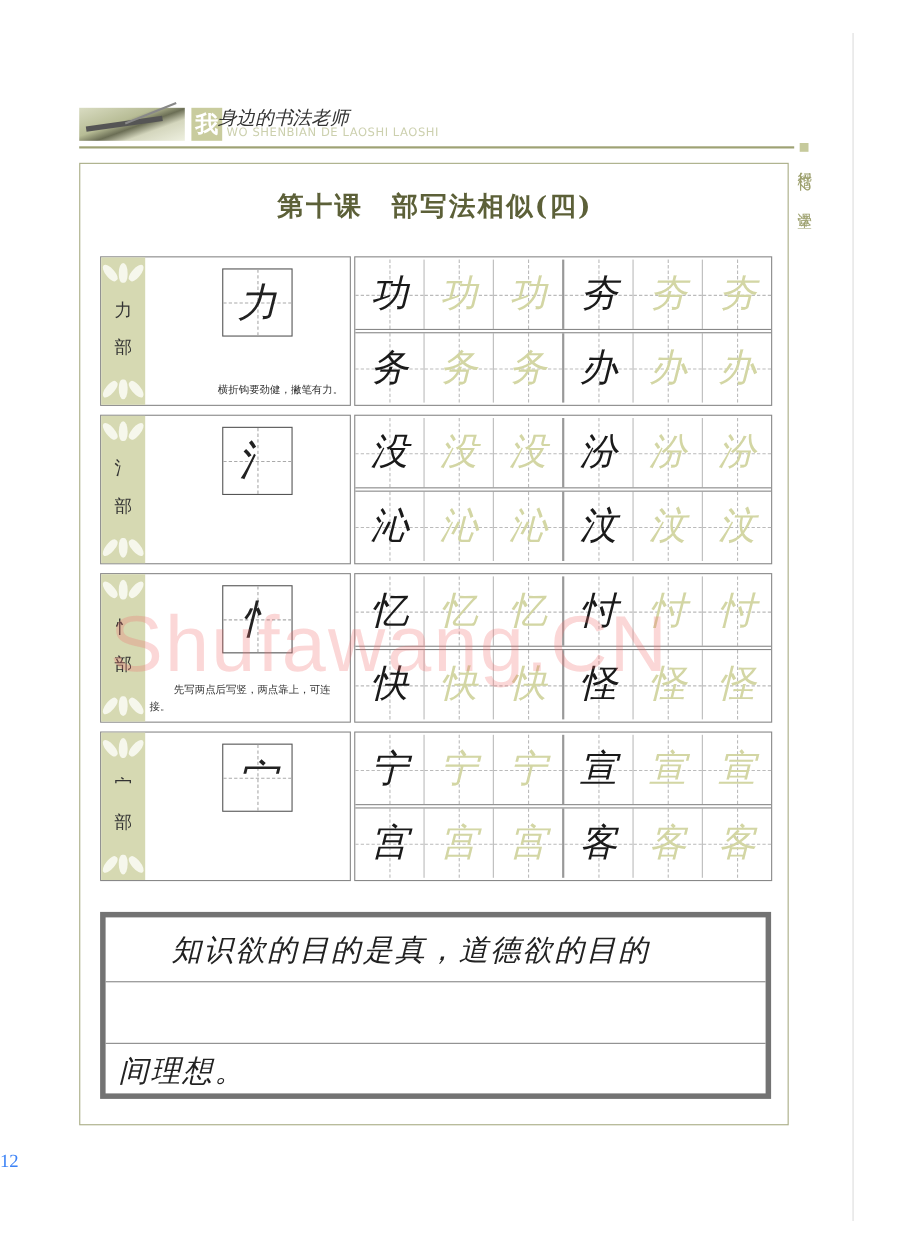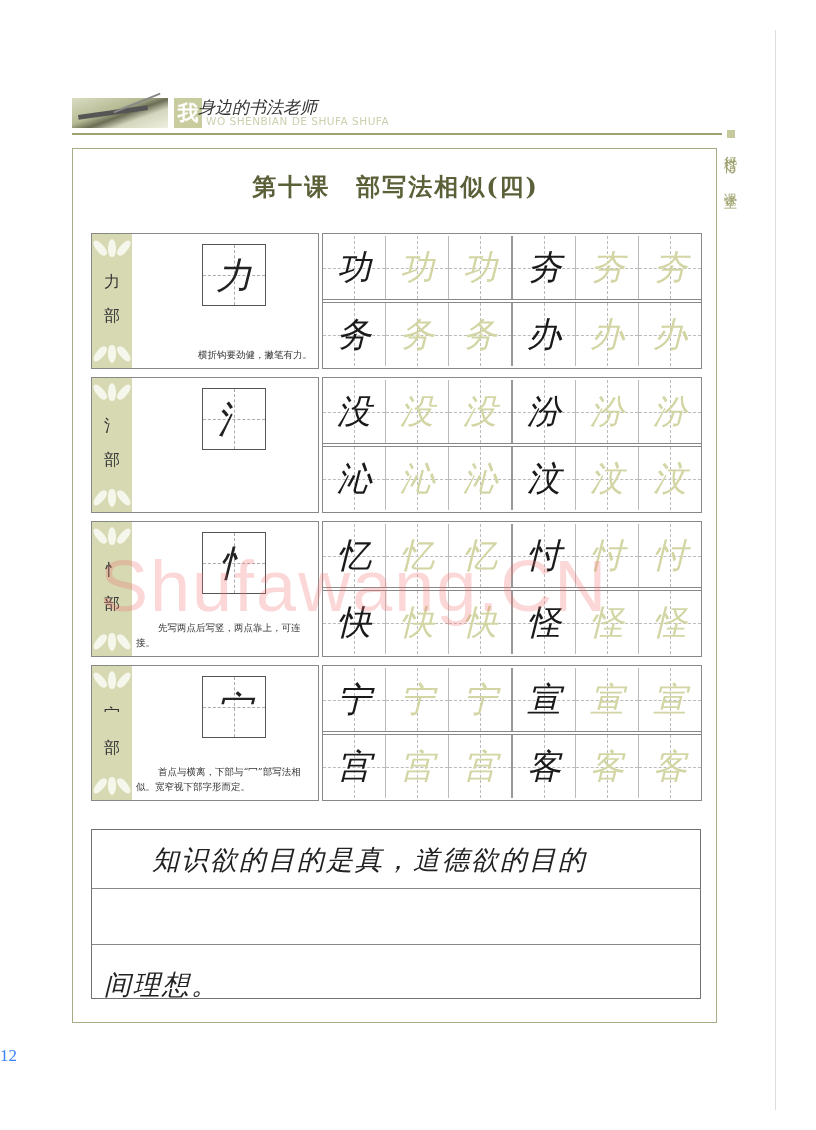--- a/index.html
+++ b/index.html
@@ -55,40 +55,40 @@
   .cell:last-child { border-right: none; }
   .cell.group-end { border-right: 2px solid #999; }
   .cell .vdash { position: absolute; left: 50%; top: 0; height: 100%; border-left: 1px dashed #bbb; }
   .cell .hdash { position: absolute; top: 50%; left: 0; width: 100%; border-top: 1px dashed #bbb; }
   .cell .ch { position: absolute; left: 0; top: 0; width: 100%; height: 100%; text-align: center; line-height: 63px;
     font-family: "DejaVu Serif", serif; font-size: 34px; font-style: italic; }
   .cell .ch.model { color: #1a1a1a; }
   .cell .ch.trace { color: #d3d6a4; }
 
   
-  .quote { position: absolute; left: 18px; top: 680px; width: 610px; height: 170px; border: 1px solid #737373; }
+  .quote { position: absolute; left: 18px; top: 680px; width: 610px; height: 170px; border: 5px solid #737373; }
   .quote-line { position: absolute; left: 0; width: 100%; height: 0; border-top: 1px solid #888; }
   .quote-text { position: absolute; left: 12px; font-family: "DejaVu Serif", serif; font-style: italic; font-size: 27px; color: #222; letter-spacing: 2px; white-space: nowrap; }
   .quote-author { position: absolute; right: 20px; top: 122px; font-family: "DejaVu Serif", serif; font-style: italic; font-size: 27px; color: #222; }
 
   .page-number { position: absolute; left: 0; top: 1046px; width: 790px; text-align: left; font-family: "Liberation Serif", serif; font-size: 17px; color: #3b82f6; }
 
   .watermark { position: absolute; left: 100px; top: 545px; font-family: Liberation Sans, sans-serif; font-size: 72px; color: rgba(240,110,110,0.28);
     letter-spacing: 2px; pointer-events: none; white-space: nowrap; }
 </style>
 </head>
 <body>
 
 <div class="page-edge"></div>
 
 <div class="header">
   <div class="header-art"></div>
   <div class="header-badge">我</div>
   <div class="header-title">身边的书法老师</div>
-  <div class="header-sub">WO SHENBIAN DE SHUFA SHUFA</div>
+  <div class="header-sub">WO SHENBIAN DE LAOSHI LAOSHI</div>
   <div class="header-rule"></div>
 </div>
 <div class="side-marker"></div>
 <div class="side-label">行楷 32 课堂</div>
 
 <div class="frame">
   <div class="lesson-title">第十课　部写法相似(四)</div>
 
   <div id="sections">
     <div class="card" style="top:84px">
@@ -370,21 +370,20 @@
             <span style="left:4px;transform:rotate(-40deg)"></span>
             <span style="left:16px"></span>
             <span style="left:28px;transform:rotate(40deg)"></span>
           </div>
       </div>
       <div class="demo-box">
         <div class="vdash"></div>
           <div class="hdash"></div>
         <div class="demo-char">宀</div>
       </div>
-      <div class="card-note">首点与横离，下部与“冖”部写法相似。宽窄视下部字形而定。</div>
     </div>
     <div class="grid" style="top:516px">
         <div class="grid-row r0">
           <div class="cell">
             <div class="vdash"></div>
             <div class="hdash"></div>
             <div class="ch model">宁</div>
           </div>
           <div class="cell">
             <div class="vdash"></div>
@@ -445,18 +444,18 @@
           </div>
         </div>
         <div class="grid-sep"></div>
       </div>
     </div>
 
   <div class="quote">
     <div class="quote-line" style="top:58px"></div>
     <div class="quote-line" style="top:114px"></div>
     <div class="quote-text" style="left:60px;top:12px">知识欲的目的是真，道德欲的目的</div>
-    <div class="quote-text" style="top:137px">间理想。</div>
+    <div class="quote-text" style="top:122px">间理想。</div>
   </div>
 </div>
 
 <div class="watermark">Shufawang.CN</div>
 <div class="page-number">12</div>
 
 </body></html>

